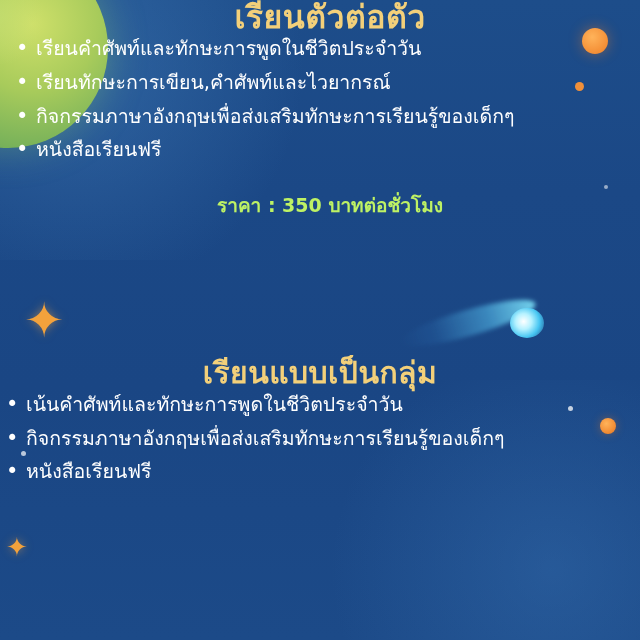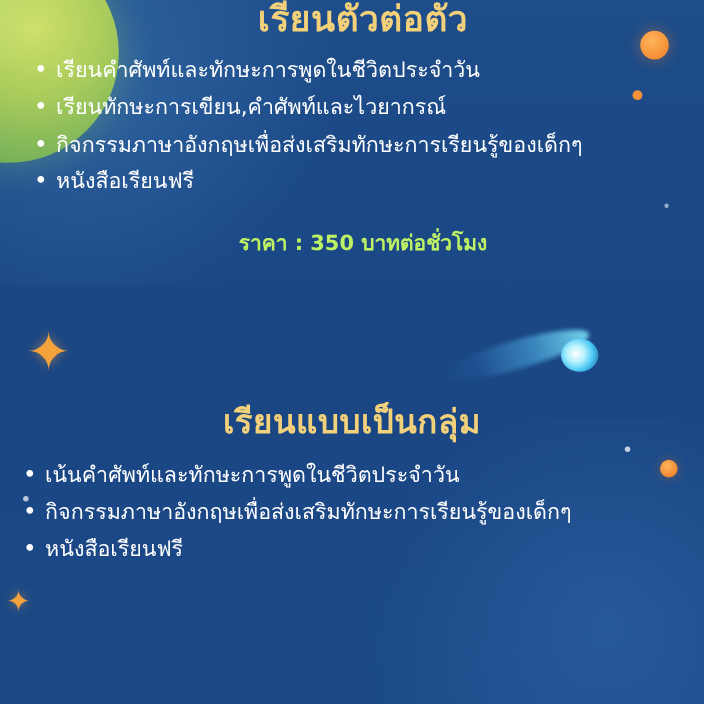--- a/index.html
+++ b/index.html
@@ -134,26 +134,26 @@
     letter-spacing: 0.5px;
   }
   .heading-1 {
     font-size: 32px;
     padding-top: 0;
     margin: 0;
     line-height: 1.1;
   }
   .heading-2 {
     font-size: 30px;
-    margin: 12px;
+    margin: 0;
     line-height: 1.2;
   }
   ul.bullets {
     list-style: none;
-    margin: 15px;
+    margin: 0;
     padding: 0;
   }
   ul.bullets li {
     position: relative;
     padding-left: 26px;
     margin: 0 0 6px 0;
     font-size: 19.5px;
     line-height: 1.42;
     color: #ffffff;
   }

